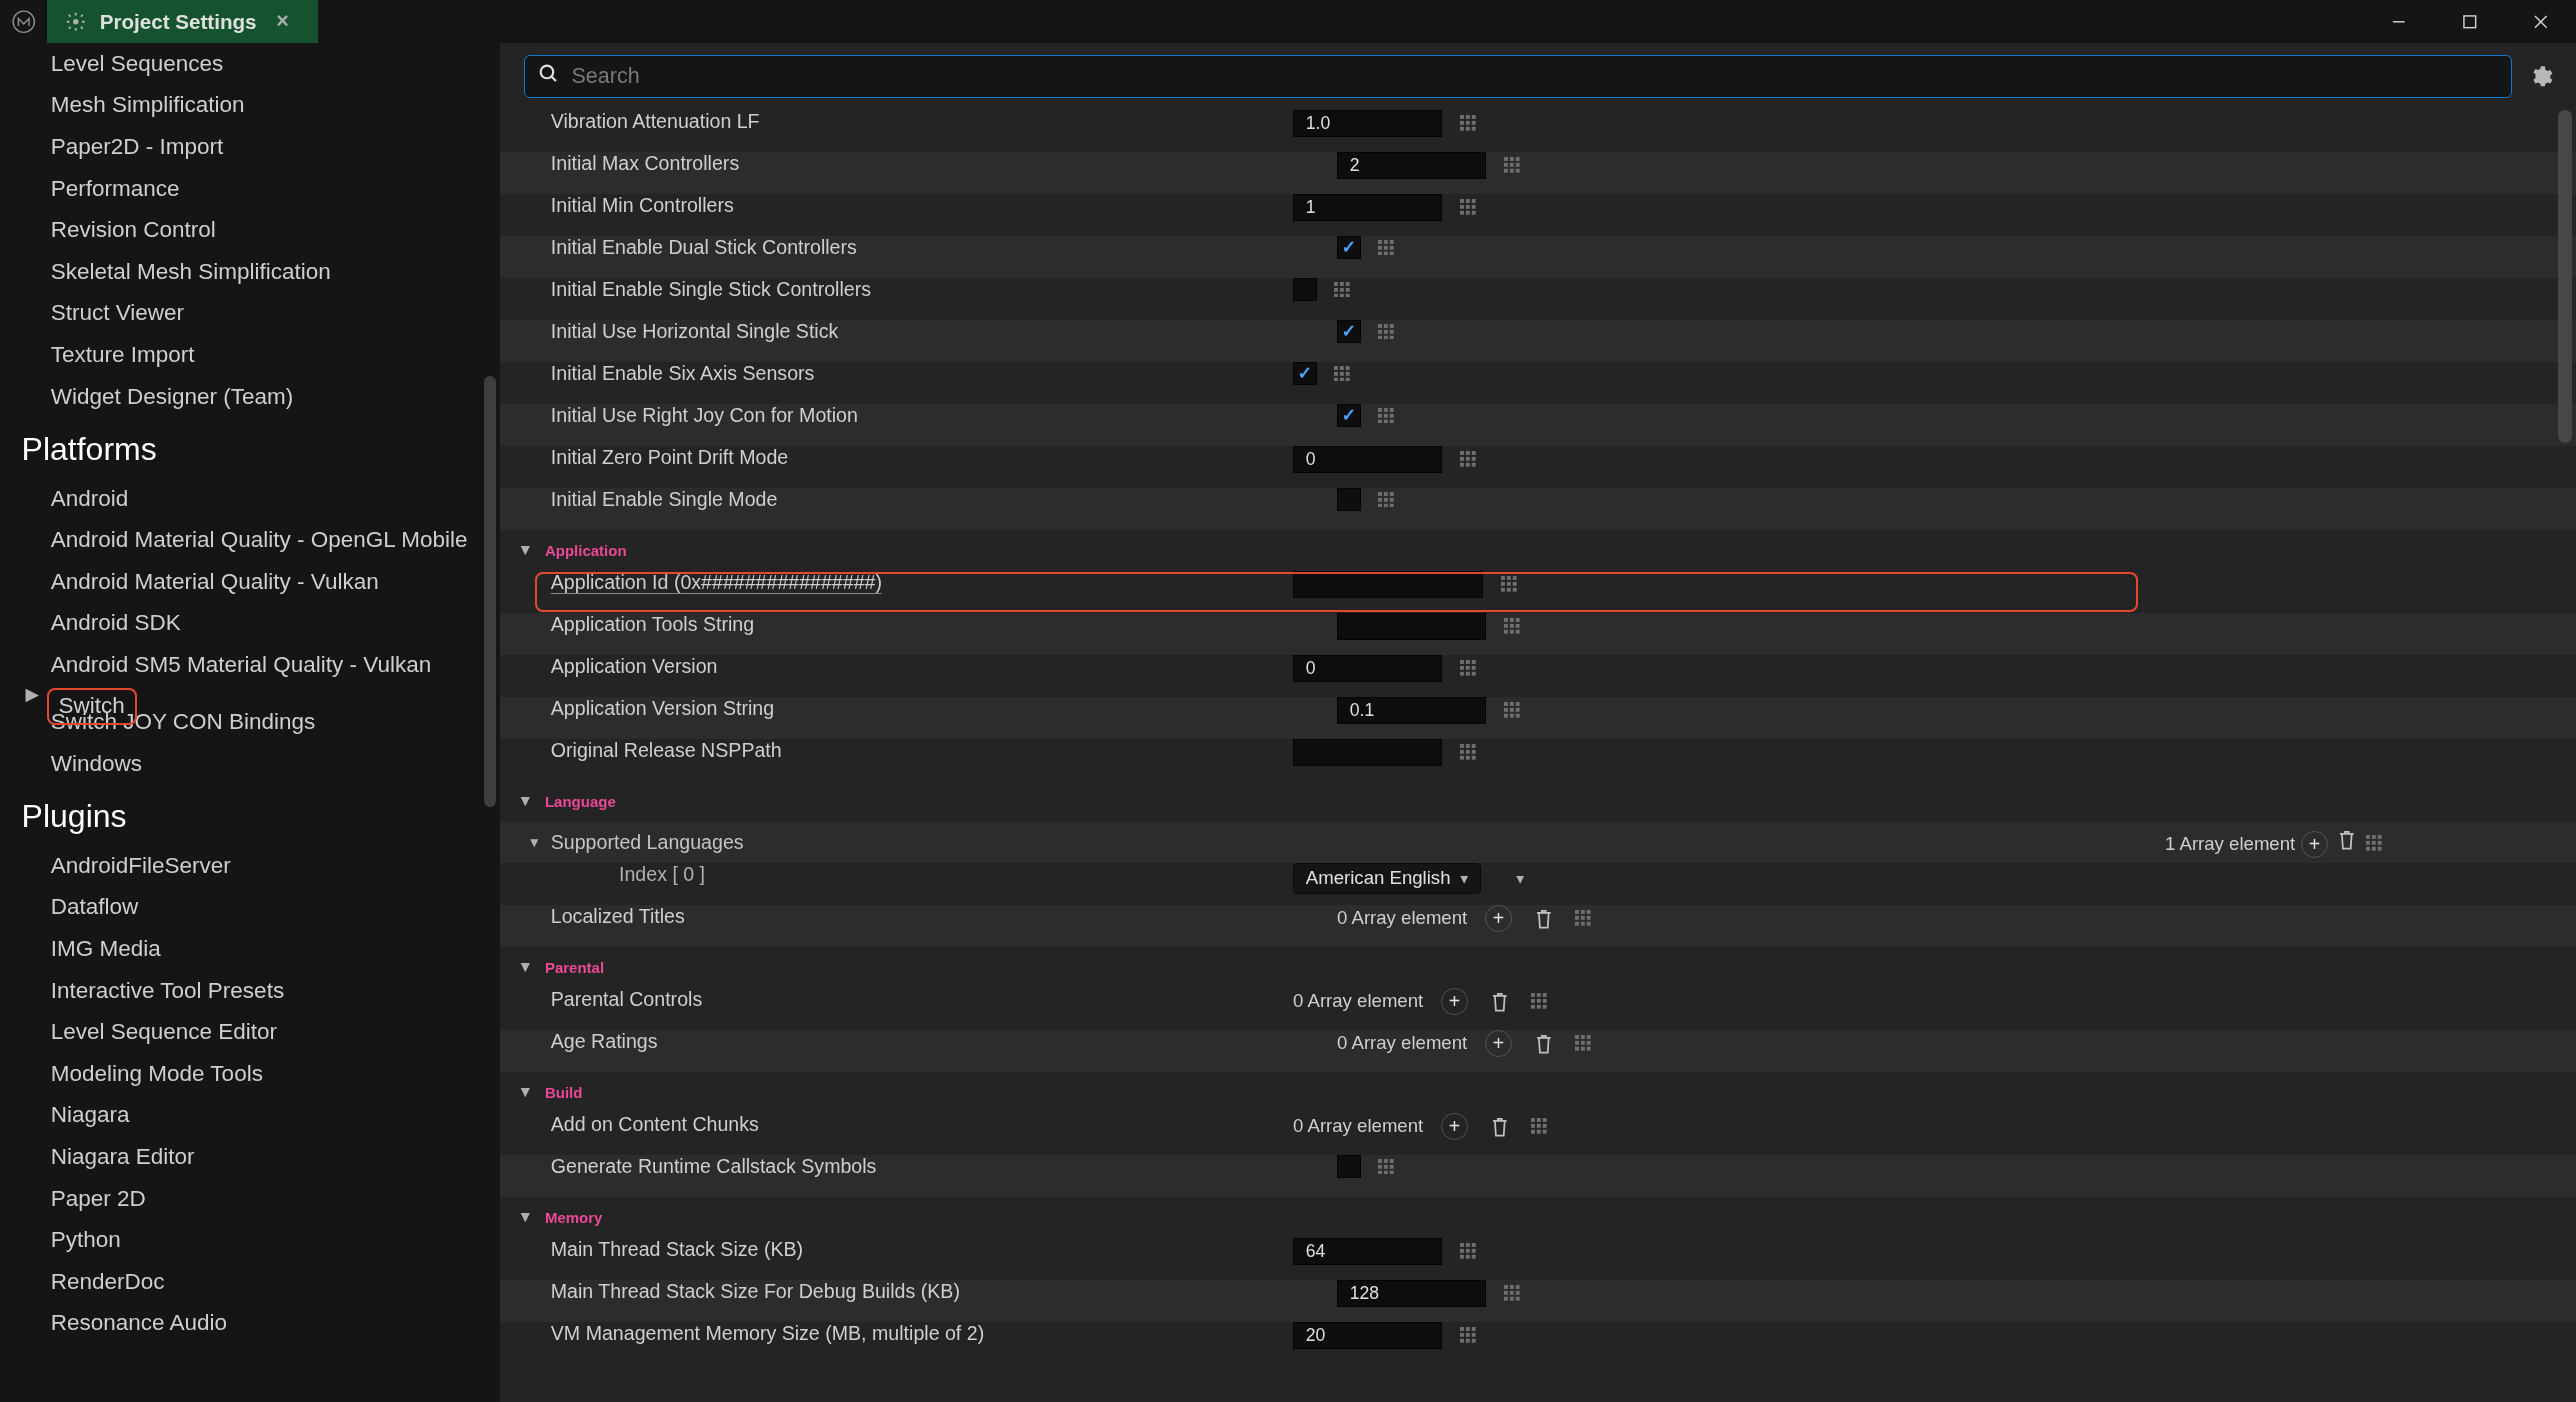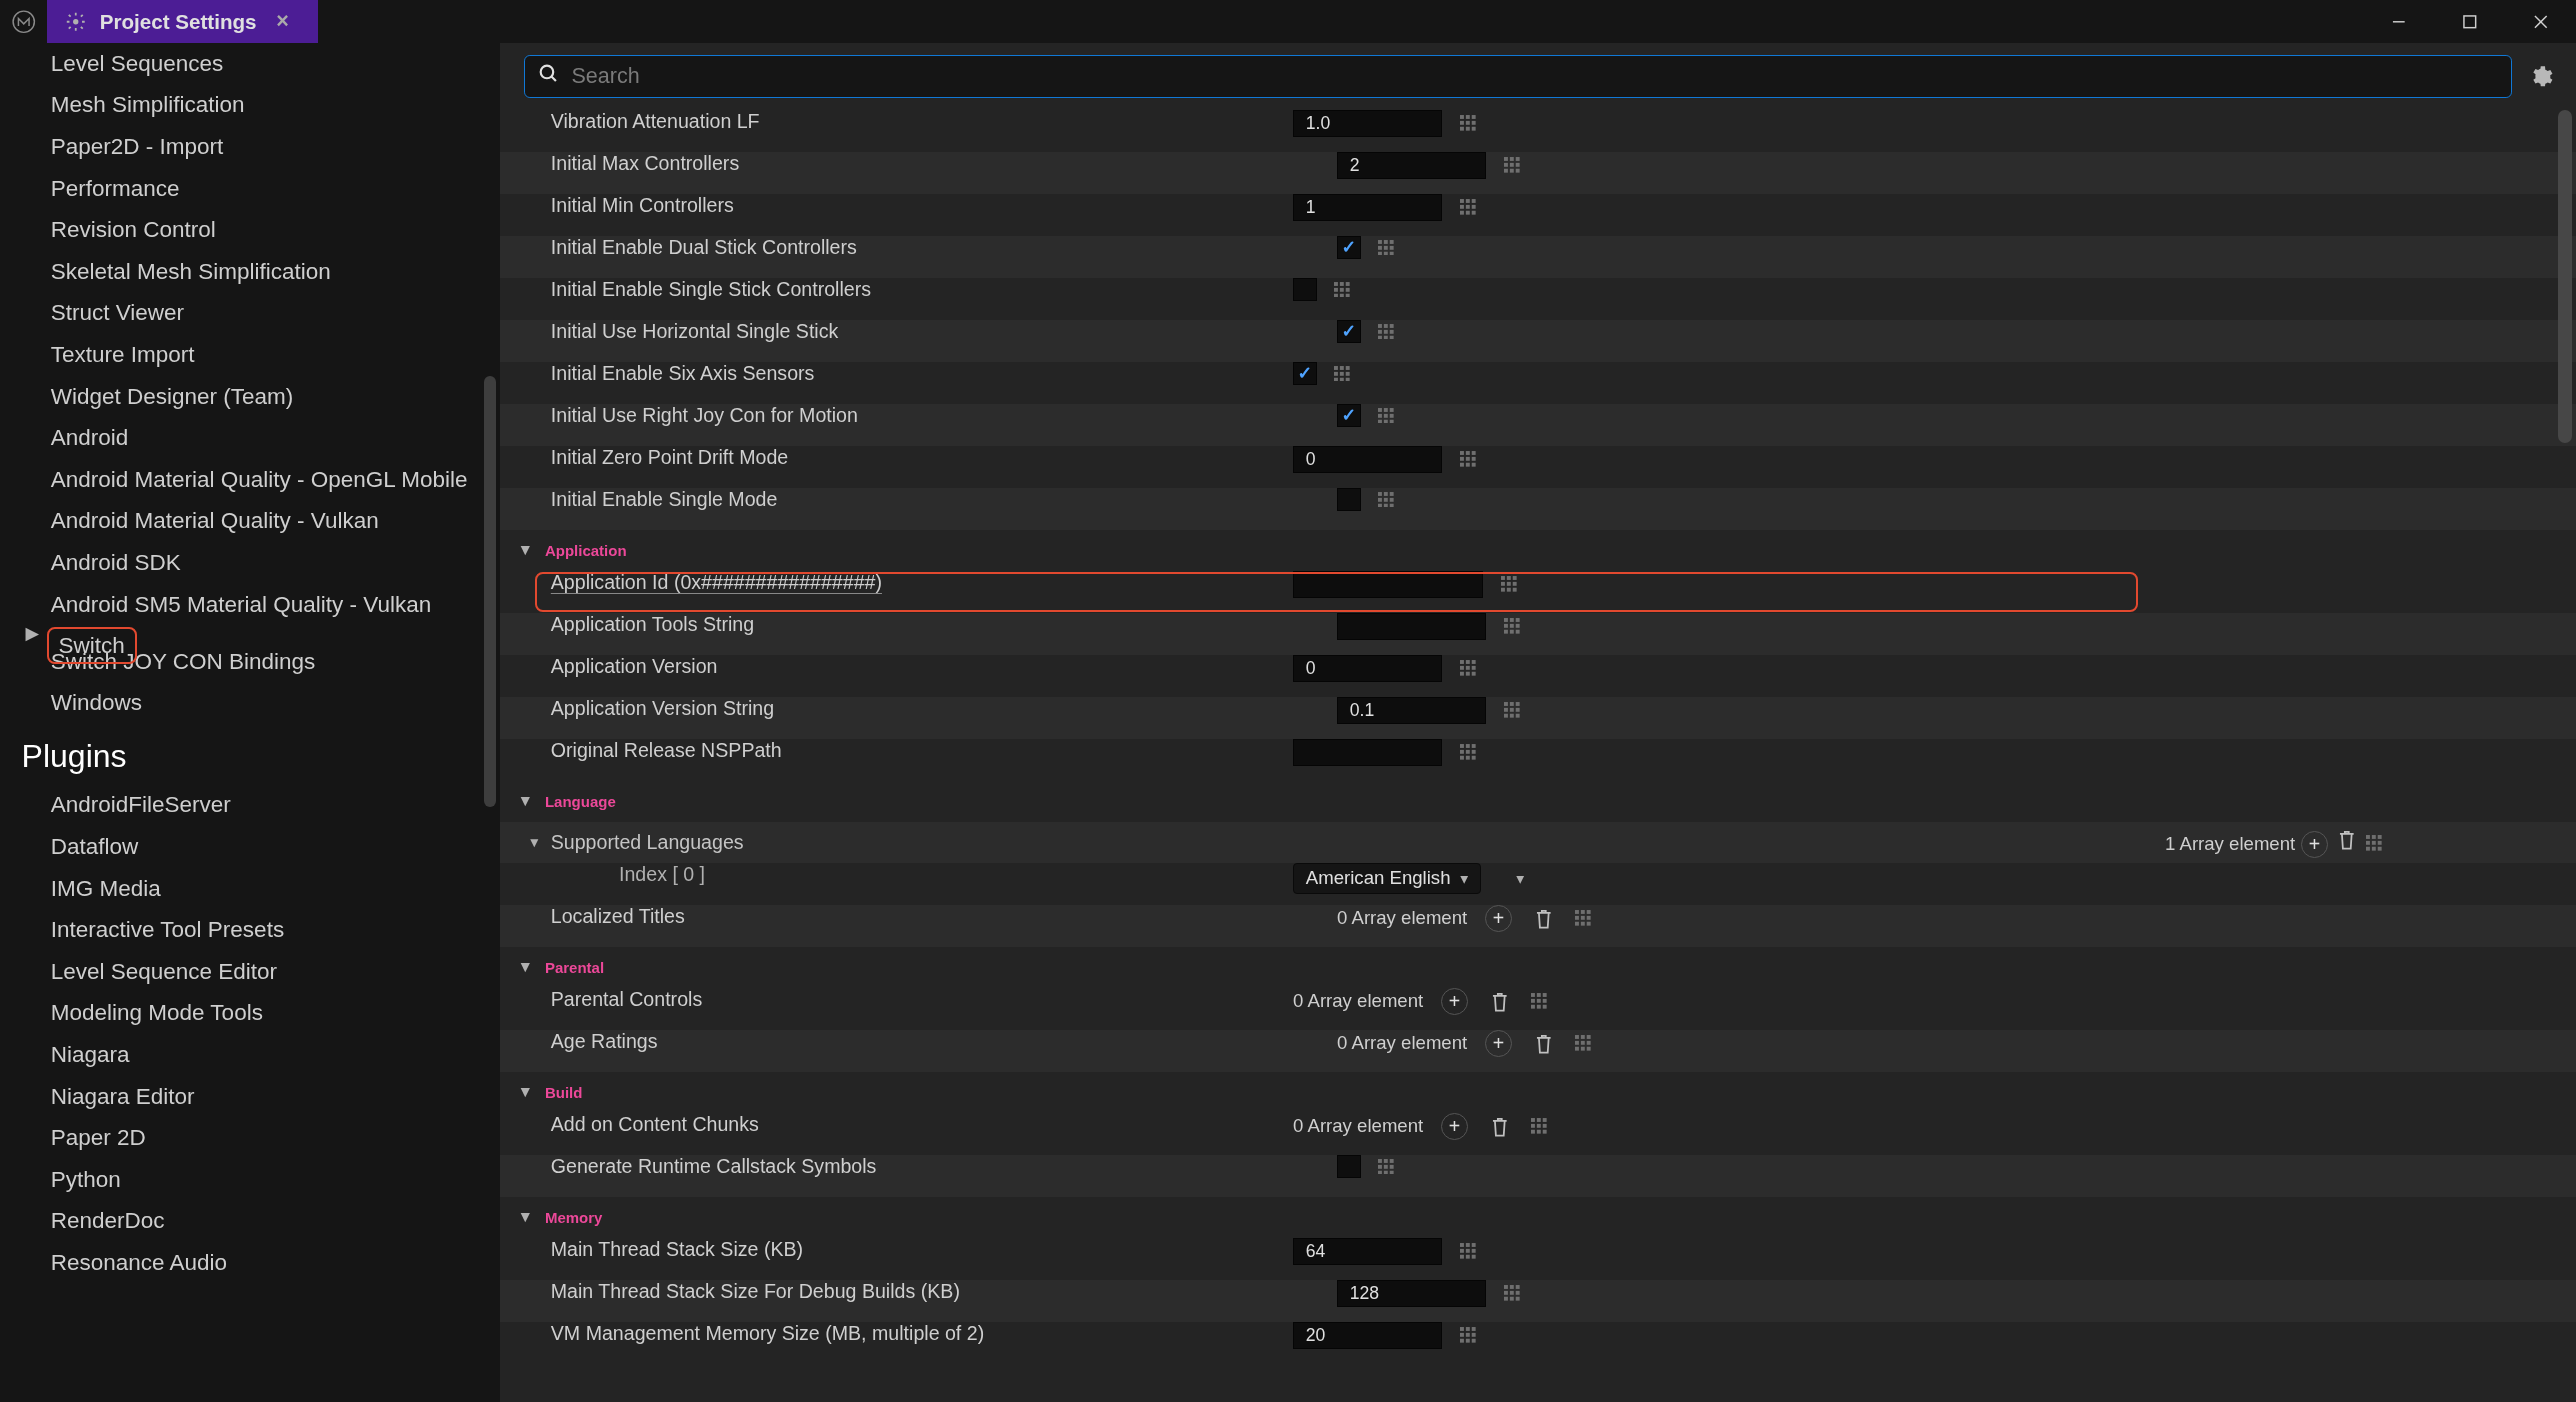--- a/index.html
+++ b/index.html
@@ -2,21 +2,21 @@
 <html><head>
 <meta charset="utf-8">
 <style>
   * { box-sizing: border-box; margin: 0; padding: 0; }
   html, body { width: 100%; height: 100%; background: #151515; color: #c0c0c0; font-family: "Segoe UI", Arial, sans-serif; font-size: 19.6px; overflow: hidden; }
   body { display: flex; flex-direction: column; }
 
   
   .titlebar { height: 43px; display: flex; align-items: stretch; background: #151515; }
   .tb-logo { width: 47px; display:flex; align-items:center; justify-content:center; color:#8a8a8a; }
-  .tab { display:flex; align-items:center; gap:13.7px; padding: 0 23.5px 0 17.6px; background:#4c1d95; color:#e0e0e0; font-size:20.6px; font-weight:600; }
+  .tab { display:flex; align-items:center; gap:13.7px; padding: 0 23.5px 0 17.6px; background:#14532d; color:#e0e0e0; font-size:20.6px; font-weight:600; }
   .tab .ticon { width:21.5px; height:21.5px; display:flex; align-items:center; justify-content:center; color:#b0b0b0; }
   .tab-close { color:#aaa; font-size:21.5px; padding:0 5.9px; cursor:pointer; }
   .tb-spacer { flex:1; }
   .tb-win { display:flex; align-items:center; }
   .tb-btn { width:71px; height:43px; display:flex; align-items:center; justify-content:center; color:#cfcfcf; }
   .tb-btn svg { width:17.6px; height:17.6px; }
 
   
   .main { flex:1; display:flex; min-height:0; }
 
@@ -119,20 +119,21 @@
     <div class="sidebar-inner" id="sidebar-inner">
         <a class="side-link">Level Sequences</a>
         <a class="side-link">Mesh Simplification</a>
         <a class="side-link">Paper2D - Import</a>
         <a class="side-link">Performance</a>
         <a class="side-link">Revision Control</a>
         <a class="side-link">Skeletal Mesh Simplification</a>
         <a class="side-link">Struct Viewer</a>
         <a class="side-link">Texture Import</a>
         <a class="side-link">Widget Designer (Team)</a>
+        <div class="side-head">Platforms</div>
         <a class="side-link">Android</a>
         <a class="side-link">Android Material Quality - OpenGL Mobile</a>
         <a class="side-link">Android Material Quality - Vulkan</a>
         <a class="side-link">Android SDK</a>
         <a class="side-link">Android SM5 Material Quality - Vulkan</a>
         <div class="side-link selected-wrap">
         <span class="side-arrow">▶</span>
         <span class="side-selected-ring">Switch</span>
       </div>
         <a class="side-link">Switch JOY CON Bindings</a>

